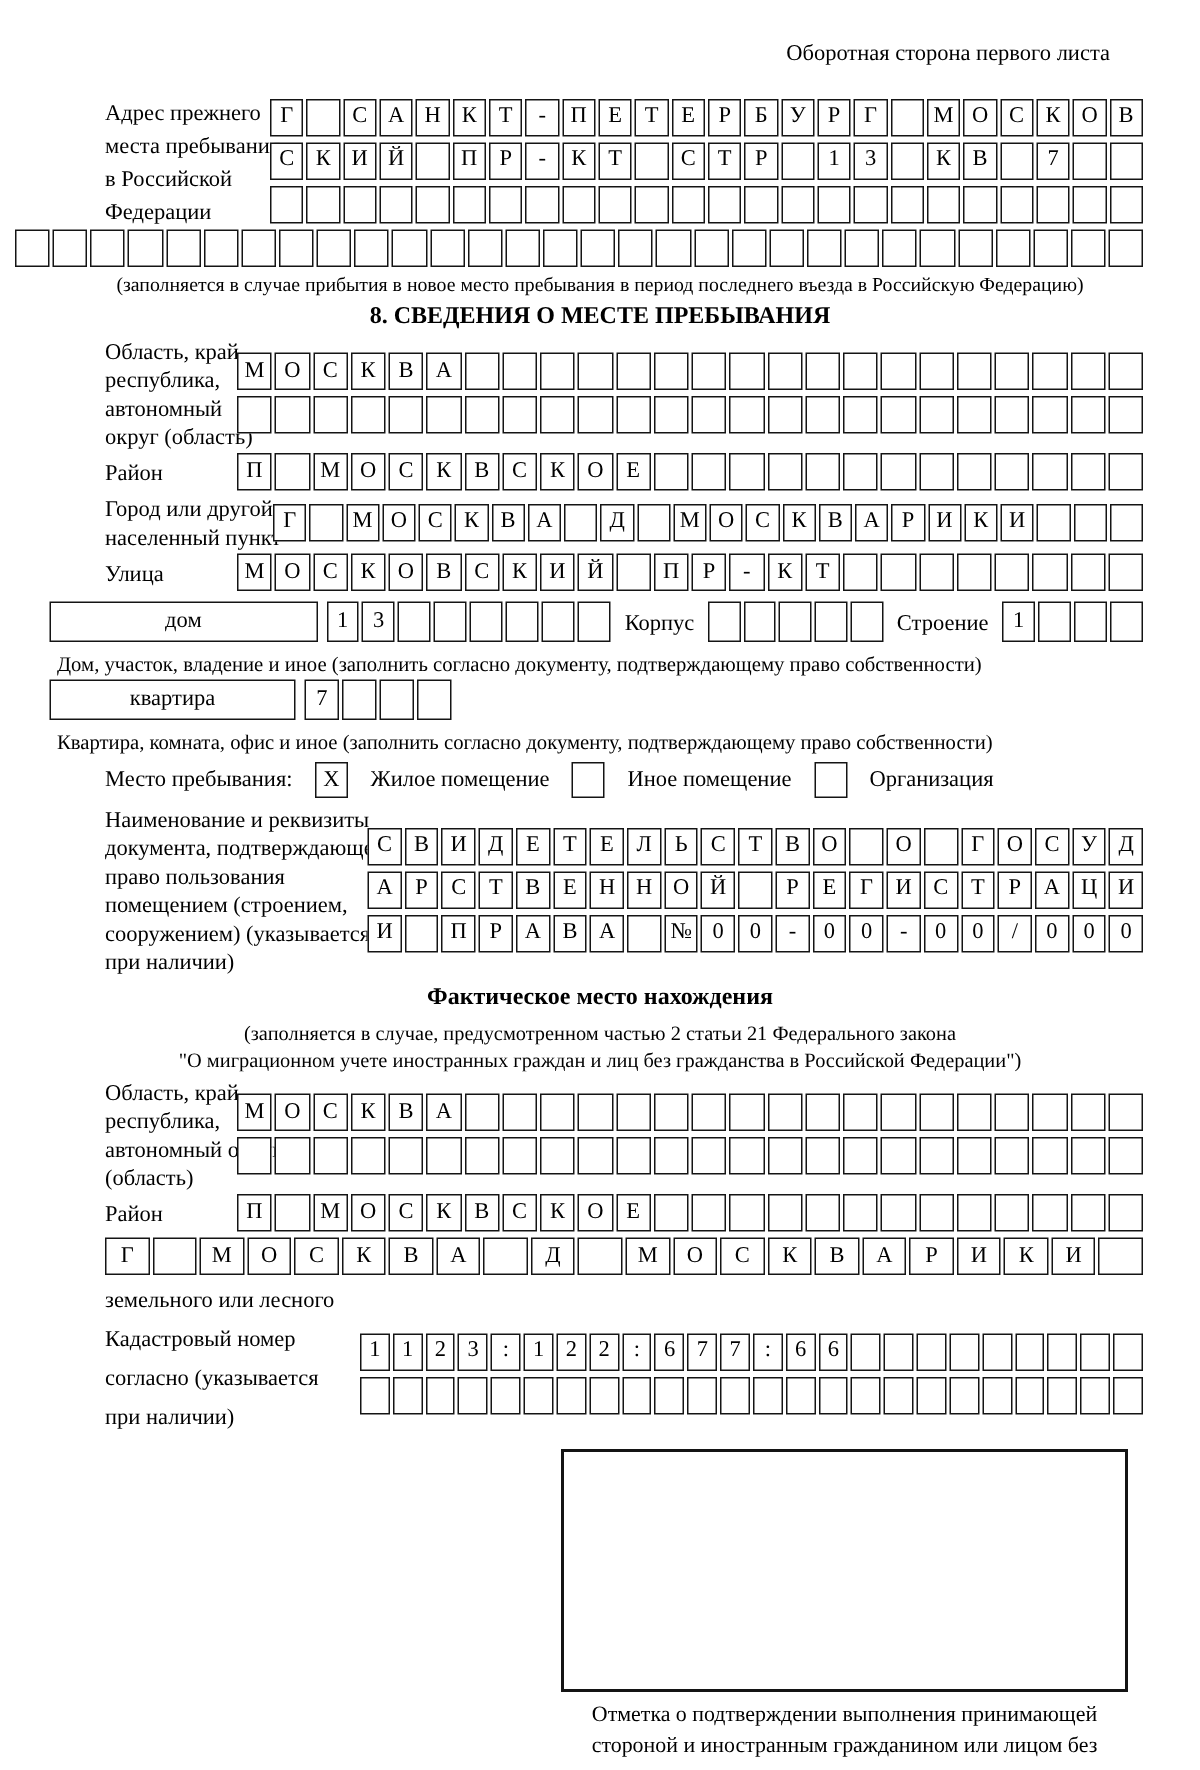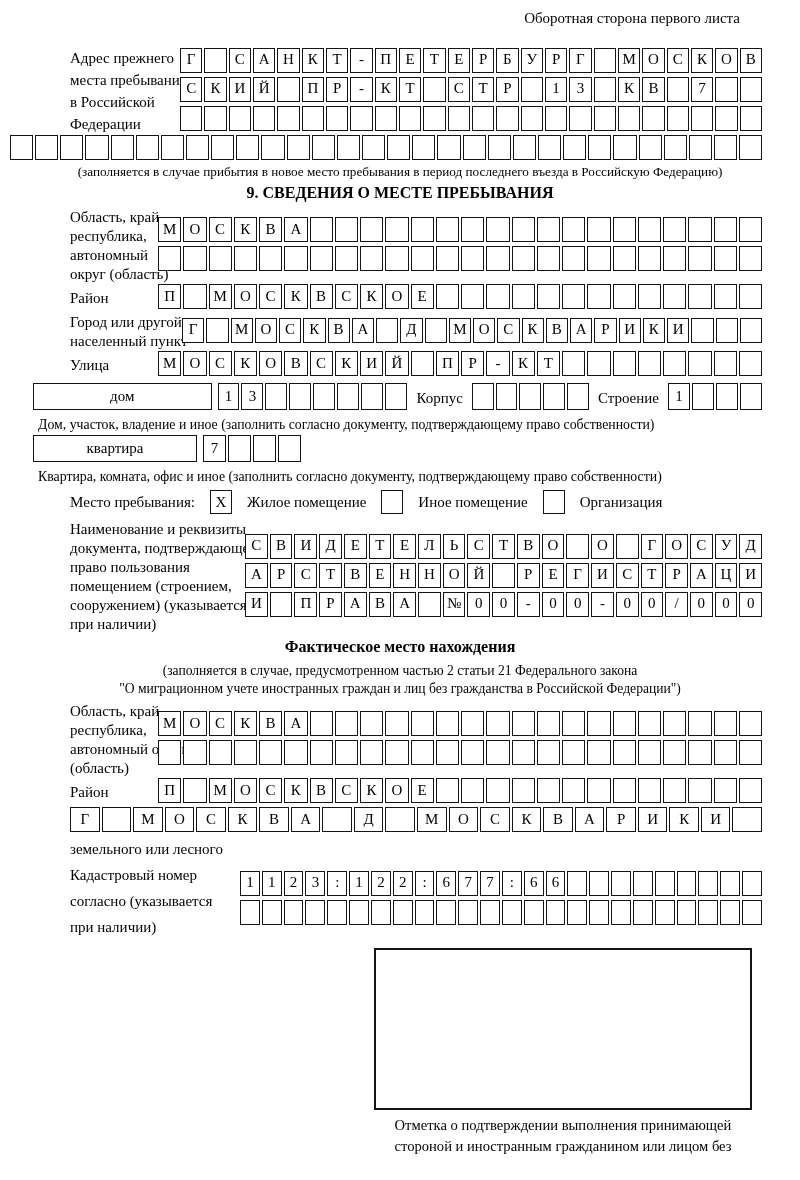--- a/index.html
+++ b/index.html
@@ -1,18 +1,18 @@
 <!DOCTYPE html>
 <html><head>
 <meta charset="utf-8">
 <style>
   html,body { margin:0; padding:0; background:#ffffff; }
   .page {
     width:800px; height:1180px; box-sizing:border-box; overflow:hidden;
-    padding:0 38px 0 38px; position:relative; background:#fff; color:#000;
+    padding:18px 38px 0 38px; position:relative; background:#fff; color:#000;
     font-family:"Liberation Serif","DejaVu Serif",serif; font-size:15px;
   }
   .top-title { text-align:right; padding-right:22px; margin-top:10px; font-size:15px; }
 
   .frow { display:flex; align-items:center; margin-left:32px; }
   .lbl { flex:none; line-height:19px; }
   .lbl div { white-space:nowrap; }
   .w110{width:110px} .w88{width:88px} .w112{width:112px} .w185{width:185px} .w175{width:175px} .w170{width:170px}
   .grids { flex:1 1 auto; min-width:0; }
   .grid { display:flex; gap:2px; margin-bottom:4px; }
@@ -170,21 +170,21 @@
       <span class="cell"></span>
       <span class="cell"></span>
       <span class="cell"></span>
       <span class="cell"></span>
       <span class="cell"></span>
       <span class="cell"></span>
       <span class="cell"></span>
     </div>
   <div class="note">(заполняется в случае прибытия в новое место пребывания в период последнего въезда в Российскую Федерацию)</div>
 
-  <div class="h-center">9. СВЕДЕНИЯ О МЕСТЕ ПРЕБЫВАНИЯ</div>
+  <div class="h-center">8. СВЕДЕНИЯ О МЕСТЕ ПРЕБЫВАНИЯ</div>
 
   <div class="frow">
     <div class="lbl w88">
       <div>Область, край,</div>
       <div>республика,</div>
       <div>автономный</div>
       <div>округ (область)</div>
     </div>
     <div class="grids">
       <div class="grid">

